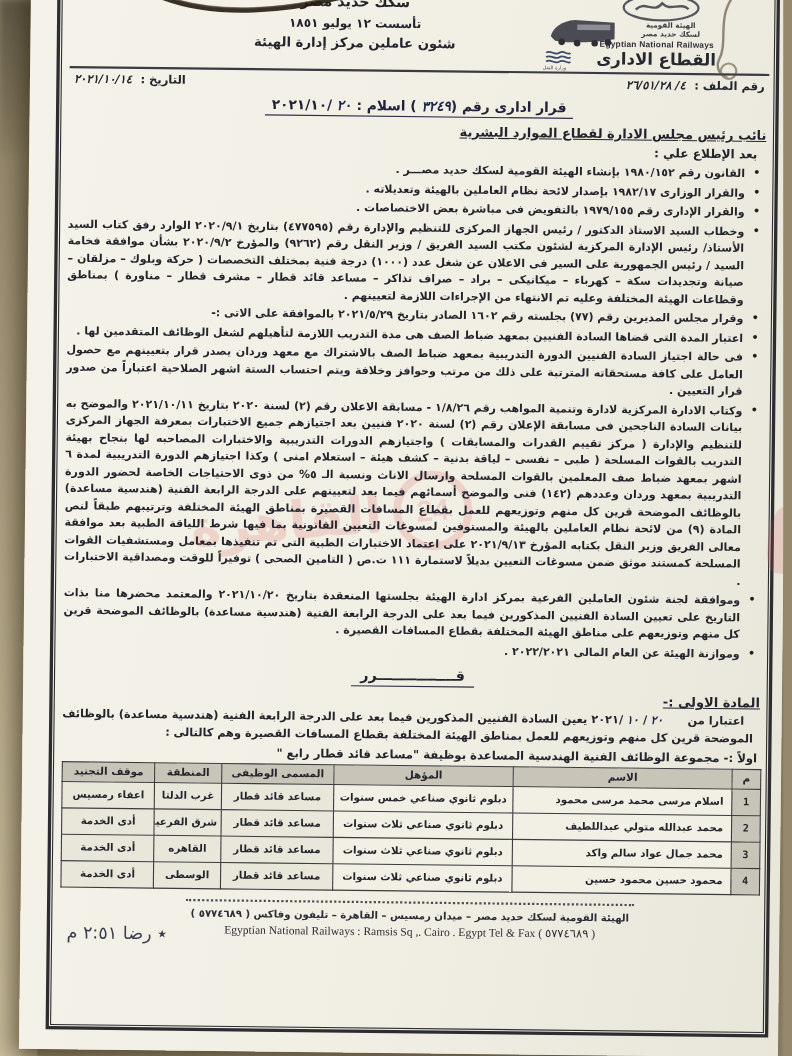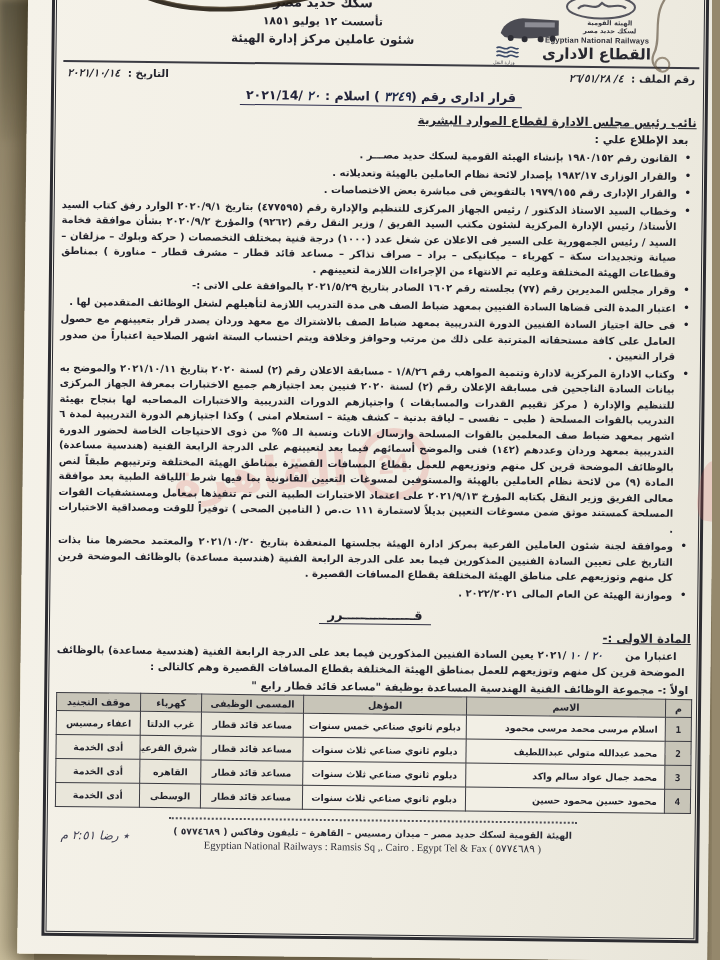--- a/index.html
+++ b/index.html
@@ -74,21 +74,21 @@
   td.name-cell{text-align:right;padding-right:7px;background:#f2efe5;}
   td.qual-cell{background:#f2efe5;}
   td.shade{background:#e9e6da;}
   tbody td{height:17px;}
 
   .dot-sep{width:64%;margin:9px auto 6px auto;border-bottom:2.4px dotted #4c4c54;}
 
   .footer{position:relative;text-align:center;}
   .footer-ar{font-size:9.2px;font-weight:bold;color:#2c2c36;}
   .footer-en{font-size:10.5px;font-family:"Liberation Serif",serif;color:#2c2c36;margin-top:2px;direction:ltr;}
-  .footer-note{position:absolute;left:6px;top:4px;font-size:12px;color:#3c3c50;direction:rtl;font-style:italic;}
+  .footer-note{position:absolute;left:6px;top:14px;font-size:16px;color:#3c3c50;direction:rtl;}
 
   
   .watermark{position:absolute;left:150px;top:418px;width:290px;height:130px;opacity:.17;color:#d84848;
     transform:rotate(-5deg);pointer-events:none;display:flex;align-items:center;gap:10px;direction:ltr;}
   .wm-badge{width:58px;height:58px;border:7px solid #d84848;border-radius:50%;display:flex;align-items:center;justify-content:center;
     font-size:27px;font-weight:bold;font-family:"Liberation Sans",sans-serif;flex:0 0 auto;}
   .wm-text{font-size:47px;font-weight:bold;}
   .wm-splash{position:absolute;right:-12px;top:470px;width:26px;height:60px;background:#d85050;opacity:.18;border-radius:40% 0 0 40%;transform:rotate(8deg);}
 
   .cable{position:absolute;left:90px;top:-4px;pointer-events:none;}
@@ -158,21 +158,21 @@
           <span class="val" dir="ltr">٤/ ٢٦/٥١/٢٨</span>
         </div>
         <div class="meta-item">
           <span>التاريخ :</span>
           <span class="val">٢٠٢١/١٠/١٤</span>
         </div>
       </div>
 
       <div class="decree-title">
         <span>قرار ادارى رقم (</span><span class="hw">٣٢٤٩</span><span> ) اسلام :</span>
-        <span dir="ltr"><span>٢٠٢١/14/ </span><span class="hw">٢٠</span></span>
+        <span dir="ltr"><span>٢٠٢١/١٠/ </span><span class="hw">٢٠</span></span>
       </div>
 
       <div class="addressee">نائب رئيس مجلس الادارة لقطاع الموارد البشرية</div>
       <div class="preamble">بعد الإطلاع علي :</div>
 
       <div class="bullets">
         <div class="bullet">القانون رقم ١٩٨٠/١٥٢ بإنشاء الهيئة القومية لسكك حديد مصـــر .</div>
         <div class="bullet">والقرار الوزارى ١٩٨٢/١٧ بإصدار لائحة نظام العاملين بالهيئة وتعديلاته .</div>
         <div class="bullet">والقرار الإدارى رقم ١٩٧٩/١٥٥ بالتفويض فى مباشرة بعض الاختصاصات .</div>
         <div class="bullet">وخطاب السيد الاستاذ الدكتور / رئيس الجهاز المركزى للتنظيم والإدارة رقم (٤٧٧٥٩٥) بتاريخ ٢٠٢٠/٩/١ الوارد رفق كتاب السيد الأستاذ/ رئيس الإدارة المركزية لشئون مكتب السيد الفريق / وزير النقل رقم (٩٢٦٢) والمؤرخ ٢٠٢٠/٩/٢ بشأن موافقة فخامة السيد / رئيس الجمهورية على السير فى الاعلان عن شغل عدد (١٠٠٠) درجة فنية بمختلف التخصصات ( حركة وبلوك – مزلقان – صيانة وتجديدات سكة – كهرباء – ميكانيكى – براد – صراف تذاكر – مساعد قائد قطار – مشرف قطار – مناورة ) بمناطق وقطاعات الهيئة المختلفة وعليه تم الانتهاء من الإجراءات اللازمة لتعيينهم .</div>
@@ -201,21 +201,21 @@
             <col class="c-job">
             <col class="c-region">
             <col class="c-mil">
         </colgroup>
         <thead>
           <tr>
             <th>م</th>
             <th>الاسم</th>
             <th>المؤهل</th>
             <th>المسمى الوظيفى</th>
-            <th>كهرباء</th>
+            <th>المنطقة</th>
             <th>موقف التجنيد</th>
           </tr>
         </thead>
         <tbody>
           <tr>
             <td class="no-cell">1</td>
             <td class="name-cell">اسلام مرسى محمد مرسى محمود</td>
             <td class="qual-cell">دبلوم ثانوي صناعي خمس سنوات</td>
             <td class="shade">مساعد قائد قطار</td>
             <td class="shade">غرب الدلتا</td>

